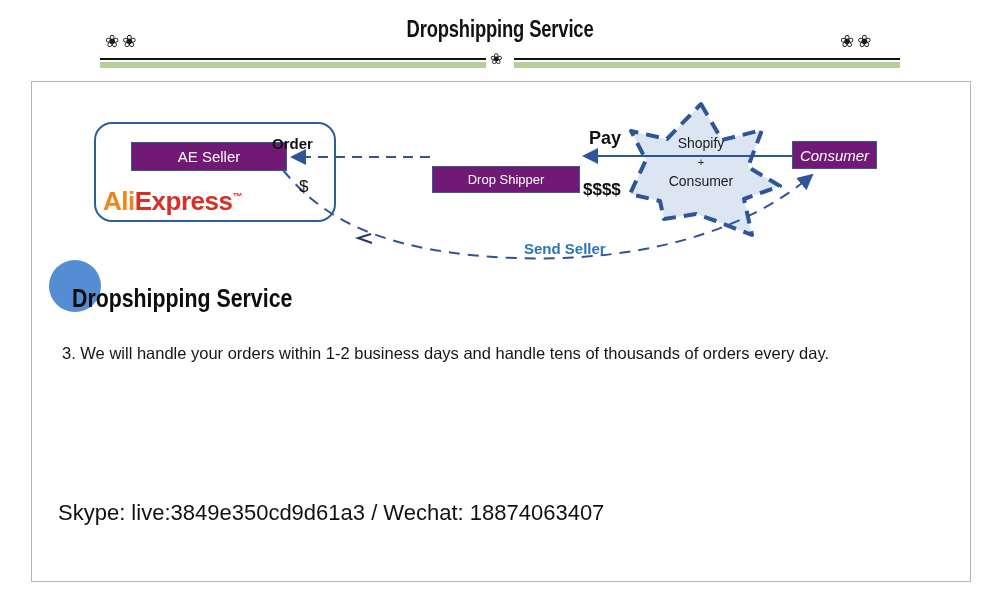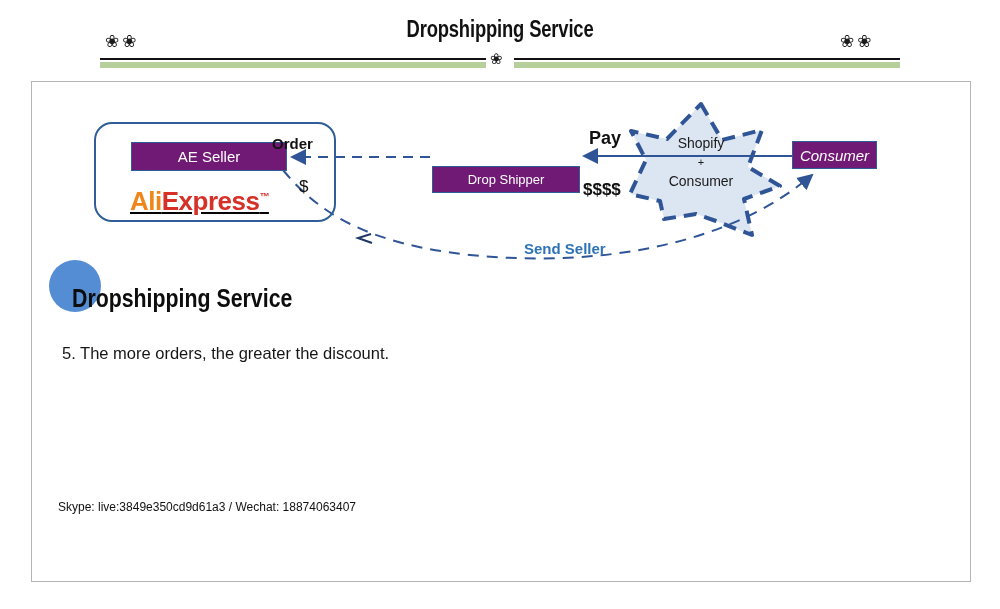--- a/index.html
+++ b/index.html
@@ -121,27 +121,26 @@
     position: absolute;
     left: 94px; top: 122px;
     width: 242px; height: 100px;
     border: 2px solid #2f5f96;
     border-radius: 18px;
     box-sizing: border-box;
     background: transparent;
   }
   #ali-logo {
     position: absolute;
-    left: 130px; top: 186px;
+    left: 103px; top: 186px;
     font-family: "Liberation Sans", sans-serif;
     font-weight: bold;
     font-size: 26px;
     letter-spacing: -0.5px;
     white-space: nowrap;
-    text-decoration: underline;
   }
   #ali-logo .ali { color: #f08519; }
   #ali-logo .express { color: #d63027; }
   #ali-logo .tm { font-size: 10px; vertical-align: super; color: #d63027; }
 
   .star-label {
     position: absolute;
     text-align: center;
     font-family: "Liberation Sans", sans-serif;
     font-size: 14px;
@@ -209,21 +208,21 @@
     font-size: 16.5px;
     color: #161616;
     line-height: 1;
     margin-bottom: 14px;
     white-space: nowrap;
   }
   #contact-line {
     position: absolute;
     left: 58px; top: 500px;
     font-family: "Liberation Sans", sans-serif;
-    font-size: 12px;
+    font-size: 22px;
     color: #111111;
     white-space: nowrap;
   }
 </style>
 </head>
 <body>
 
 <div id="header">
   <div class="orn orn-left">❀❀</div>
   <div class="hdr-title">Dropshipping Service</div>
@@ -282,16 +281,16 @@
 <div class="edge-label" id="label-order">Order</div>
 <div class="edge-label" id="label-pay">Pay</div>
 <div class="edge-label" id="label-dollar">$</div>
 <div class="edge-label" id="label-dollars">$$$$</div>
 <div class="edge-label" id="label-send-order">Send Seller</div>
 
 <div id="section-circle"></div>
 <div id="section-title">Dropshipping Service</div>
 
 <div id="bullet-list">
-  <div class="bullet-line">5. The more orders, the greater the discount.</div>
+  <div class="bullet-line">3. We will handle your orders within 1-2 business days and handle tens of thousands of orders every day.</div>
 </div>
 
 <div id="contact-line">Skype: live:3849e350cd9d61a3 / Wechat: 18874063407</div>
 
 </body></html>

